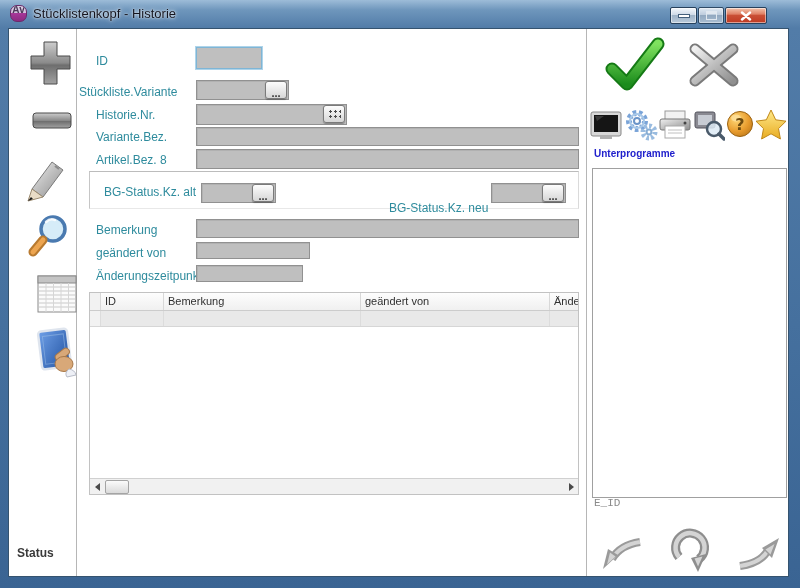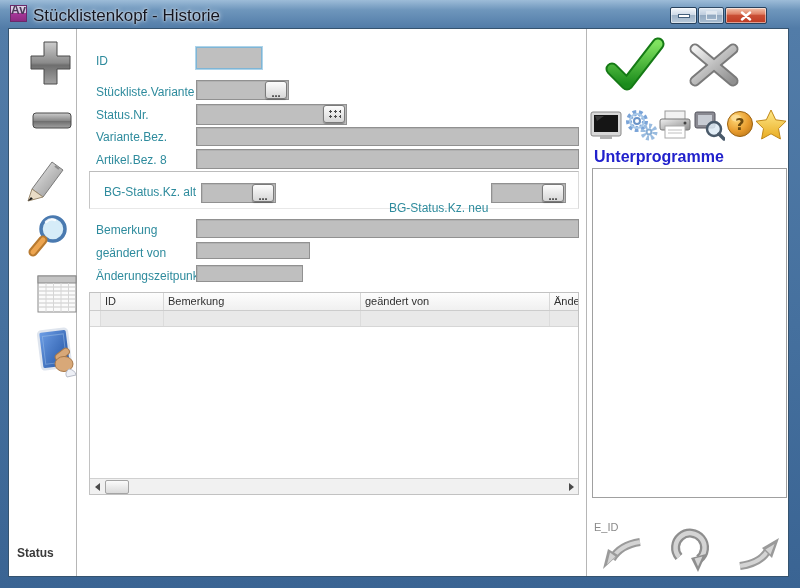--- a/index.html
+++ b/index.html
@@ -5,26 +5,26 @@
   html,body { margin:0; padding:0; }
   body {
     width:800px; height:588px; position:relative; overflow:hidden;
     font-family:"Liberation Sans", sans-serif;
     background:linear-gradient(180deg,#9dbcd8 0px,#6e96bc 10px,#527ca8 28px,#45709e 55%,#3a6493 100%);
   }
   
   .titlebar { position:absolute; left:0; top:0; width:100%; height:28px; }
   .title-icon {
     position:absolute; left:10px; top:5px; width:17px; height:17px;
-    border:1px solid #6a2a6a; border-radius:0; box-sizing:border-box;
+    border:1px solid #6a2a6a; border-radius:7px; box-sizing:border-box;
     background:linear-gradient(180deg,#ded2e6 0%,#d3c3de 44%,#a8389a 45%,#8d2a82 100%);
-    font-size:12px; font-weight:bold; color:#4a3858; text-align:center; line-height:8px; overflow:hidden;
+    font-size:10px; font-weight:bold; color:#4a3858; text-align:center; line-height:8px; overflow:hidden;
   }
   .title-text {
-    position:absolute; left:33px; top:6px; font-size:17px; color:#15151f;
+    position:absolute; left:33px; top:6px; font-size:13px; color:#15151f;
     text-shadow:0 0 5px rgba(255,255,255,.9),0 0 2px rgba(255,255,255,.8);
   }
   .winbtn {
     position:absolute; top:7px; height:17px; border:1px solid #27415c; border-radius:2px;
     box-sizing:border-box; box-shadow:inset 0 0 0 1px rgba(255,255,255,.5);
     display:flex; align-items:center; justify-content:center; padding:0; cursor:default;
   }
   .btn-min  { right:103px; width:27px; background:linear-gradient(180deg,#f4f8fc 0%,#cfdbe8 45%,#9fb4c8 50%,#b9cada 100%); }
   .btn-max  { right:76px;  width:26px; background:linear-gradient(180deg,#edf2f8 0%,#c8d4e2 45%,#98adc2 50%,#b2c4d6 100%); }
   .btn-close{ right:33px;  width:42px; background:linear-gradient(180deg,#f3c3ab 0%,#e08267 40%,#c94f35 50%,#bf3a22 100%); }
@@ -64,21 +64,21 @@
   .gr-cell { border-right:1px solid #dcdcdc; box-sizing:border-box; }
   .w-sel{width:11px;} .w-id{width:63px;} .w-bem{width:197px;} .w-gv{width:189px;} .w-last{flex:1;border-right:none;}
   .sel-cell{ background:#f2f2f2; }
   .hscroll { position:absolute; left:0; bottom:0; width:100%; height:16px; background:#f1f1f1; border-top:1px solid #d0d0d0; box-sizing:border-box; }
   .hs-arrow { position:absolute; top:0; width:14px; height:15px; display:flex; align-items:center; justify-content:center; background:none; border:none; padding:0; cursor:pointer; }
   .hs-left{left:0;} .hs-right{right:0;}
   .tri-l { width:0; height:0; border-top:4px solid transparent; border-bottom:4px solid transparent; border-right:5px solid #4a4a4a; }
   .tri-r { width:0; height:0; border-top:4px solid transparent; border-bottom:4px solid transparent; border-left:5px solid #4a4a4a; }
   .hs-thumb { position:absolute; left:15px; top:1px; width:22px; height:12px; background:linear-gradient(#fbfbfb,#dadada); border:1px solid #a4a4a4; border-radius:2px; cursor:pointer; }
   
-  .section-title { position:absolute; font-size:16px; font-weight:bold; color:#2121cc; white-space:nowrap; }
+  .section-title { position:absolute; font-size:10px; font-weight:bold; color:#2121cc; white-space:nowrap; }
   .listbox { position:absolute; border:1px solid #a0a0a0; background:#fff; box-sizing:border-box; }
   .eid { position:absolute; font-size:11px; color:#8a8a8a; }
   .suche { position:absolute; font-size:12px; font-weight:bold; color:#3a3a3a; }
 </style>
 </head>
 <body>
 
 <svg width="0" height="0" style="position:absolute" aria-hidden="true">
   <defs>
     <linearGradient id="gMetal" x1="0" y1="0" x2="0" y2="1">
@@ -193,27 +193,27 @@
         <path d="M36 42 q6 1 7 6 l-9 2 q-3 -4 2 -8 z" fill="#eef0f6" stroke="#b8bcc8"></path>
       </svg>
     </button>
     <div class="suche" style="left:8px;top:517px;">Status</div>
   </div>
 
   <div>
     <label class="flabel" style="left:87px;top:25px;">ID</label>
     <input class="inp focused" style="left: 187px; top: 18px; width: 66px; height: 22px;" type="text" value="">
 
-    <label class="flabel" style="left:87px;top:56px;">Stückliste.Variante</label>
+    <label class="flabel" style="left:70px;top:56px;">Stückliste.Variante</label>
     <input class="inp" style="left: 187px; top: 51px; width: 93px; height: 20px;" type="text" value="">
     <button class="picker" style="left:256px;top:52px;">
       <span>...</span>
     </button>
 
-    <label class="flabel" style="left:87px;top:79px;">Status.Nr.</label>
+    <label class="flabel" style="left:87px;top:79px;">Historie.Nr.</label>
     <input class="inp" style="left: 187px; top: 75px; width: 151px; height: 21px;" type="text" value="">
     <button class="picker" style="left:314px;top:76px;">
       <span class="dots"></span>
     </button>
 
     <label class="flabel" style="left:87px;top:101px;">Variante.Bez.</label>
     <input class="inp" style="left: 187px; top: 98px; width: 383px; height: 19px;" type="text" value="">
 
     <label class="flabel" style="left:87px;top:124px;">Artikel.Bez. 8</label>
     <input class="inp" style="left: 187px; top: 120px; width: 383px; height: 20px;" type="text" value="">
@@ -327,21 +327,21 @@
       </svg>
     </button>
     <button class="iconbtn" style="left:168px;top:80px;">
       <svg width="32" height="31" viewBox="0 0 32 31">
         <polygon points="16,1 20.7,10.8 31,12.2 23.5,19.6 25.4,30 16,24.8 6.6,30 8.5,19.6 1,12.2 11.3,10.8" fill="url(#gGold)" stroke="#c08818" stroke-linejoin="round"></polygon>
       </svg>
     </button>
 
     <div class="section-title" style="left:7px;top:119px;">Unterprogramme</div>
     <div class="listbox" style="left:5px;top:139px;width:195px;height:330px;"></div>
-    <div class="eid" style="left:7px;top:492px;">E_ID</div>
+    <div class="eid" style="left:7px;top:468px;font-family:Liberation Mono, monospace;">E_ID</div>
 
     <button class="iconbtn" style="left:13px;top:506px;">
       <svg width="44" height="38" viewBox="0 0 44 38">
         <path d="M40 7 Q20 10 12 24" fill="none" stroke="#9a9a9a" stroke-width="8"></path>
         <path d="M40 7 Q20 10 12 24" fill="none" stroke="#d4d4d4" stroke-width="4"></path>
         <polygon points="18,20 3,34 8,14" fill="#9a9a9a"></polygon>
         <polygon points="15.5,21.5 7,29.5 10,17.5" fill="#d4d4d4"></polygon>
       </svg>
     </button>
     <button class="iconbtn" style="left:81px;top:498px;">

